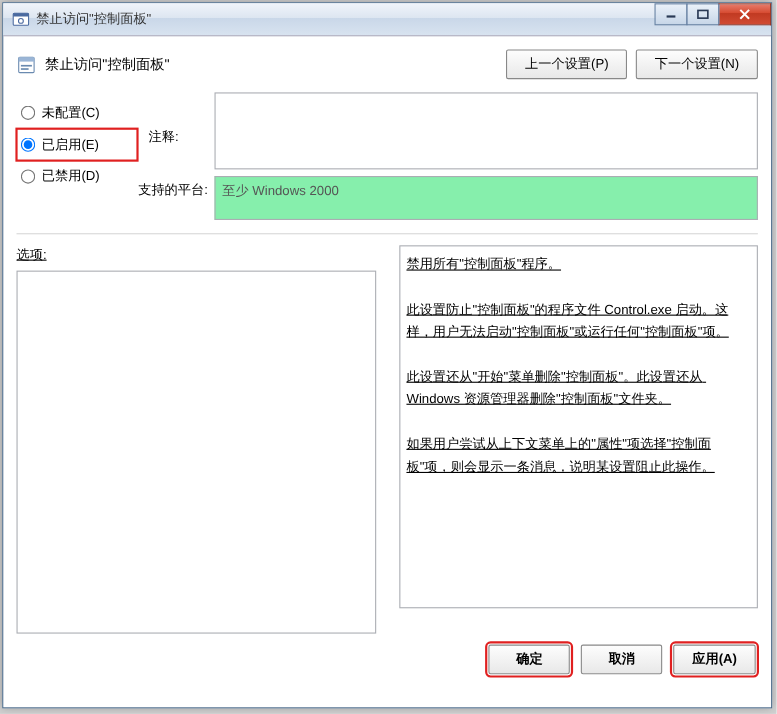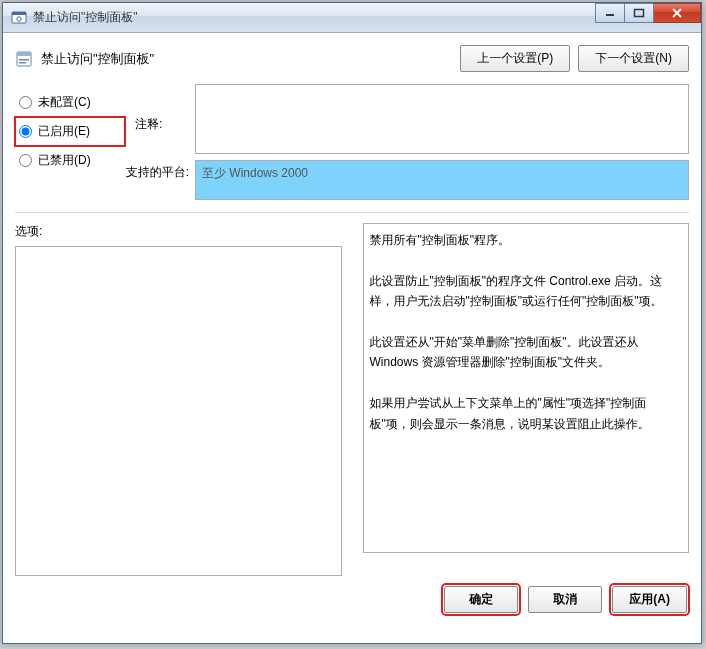--- a/index.html
+++ b/index.html
@@ -114,33 +114,34 @@
   resize: none;
   font-family: inherit;
   padding: 2px 4px;
 }
 .platform-row { display: flex; margin-bottom: 6px; align-items: flex-start; }
 .platform-label { width: 76px; padding-top: 4px; text-align: right; padding-right: 6px; margin-left: -16px; }
 .platform-box {
   flex: 1;
   height: 40px;
   border: 1px solid #abadb3;
-  background: #7dd3fc;
+  background: #86efac;
   padding: 4px 6px;
   color: #555;
   overflow-y: scroll;
 }
 .divider {
   border: none;
   border-top: 1px solid #d8d8d8;
   margin: 6px 0 10px 0;
 }
 .lower {
   display: flex;
   gap: 21px;
+  text-decoration: underline;
 }
 .lower-col {
   flex: 1;
   display: flex;
   flex-direction: column;
 }
 .lower-label { margin-bottom: 6px; }
 .options-box {
   height: 330px;
   border: 1px solid #abadb3;

